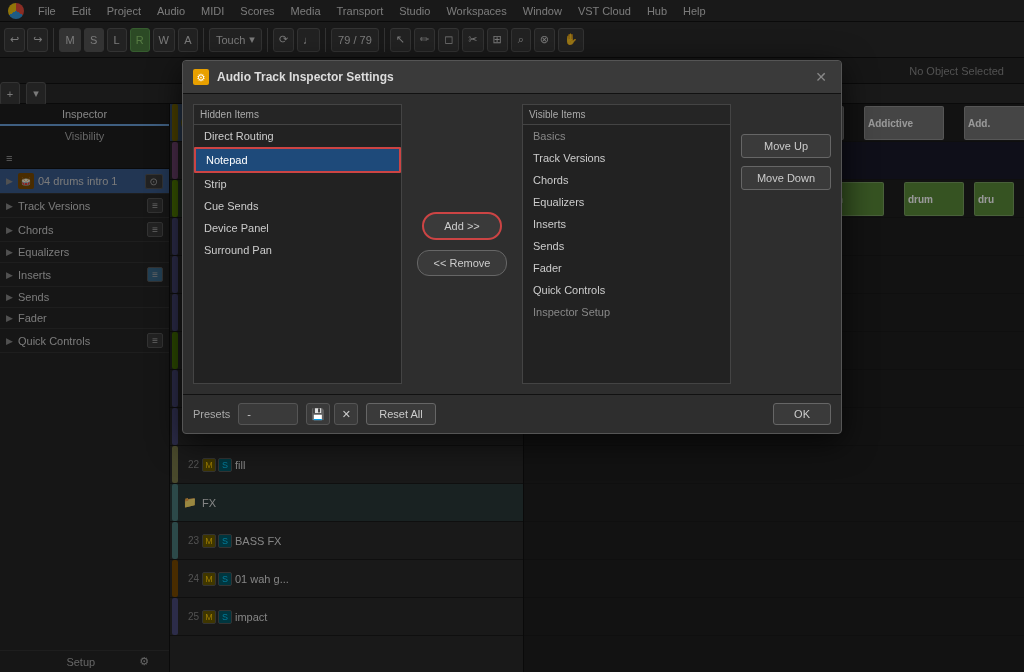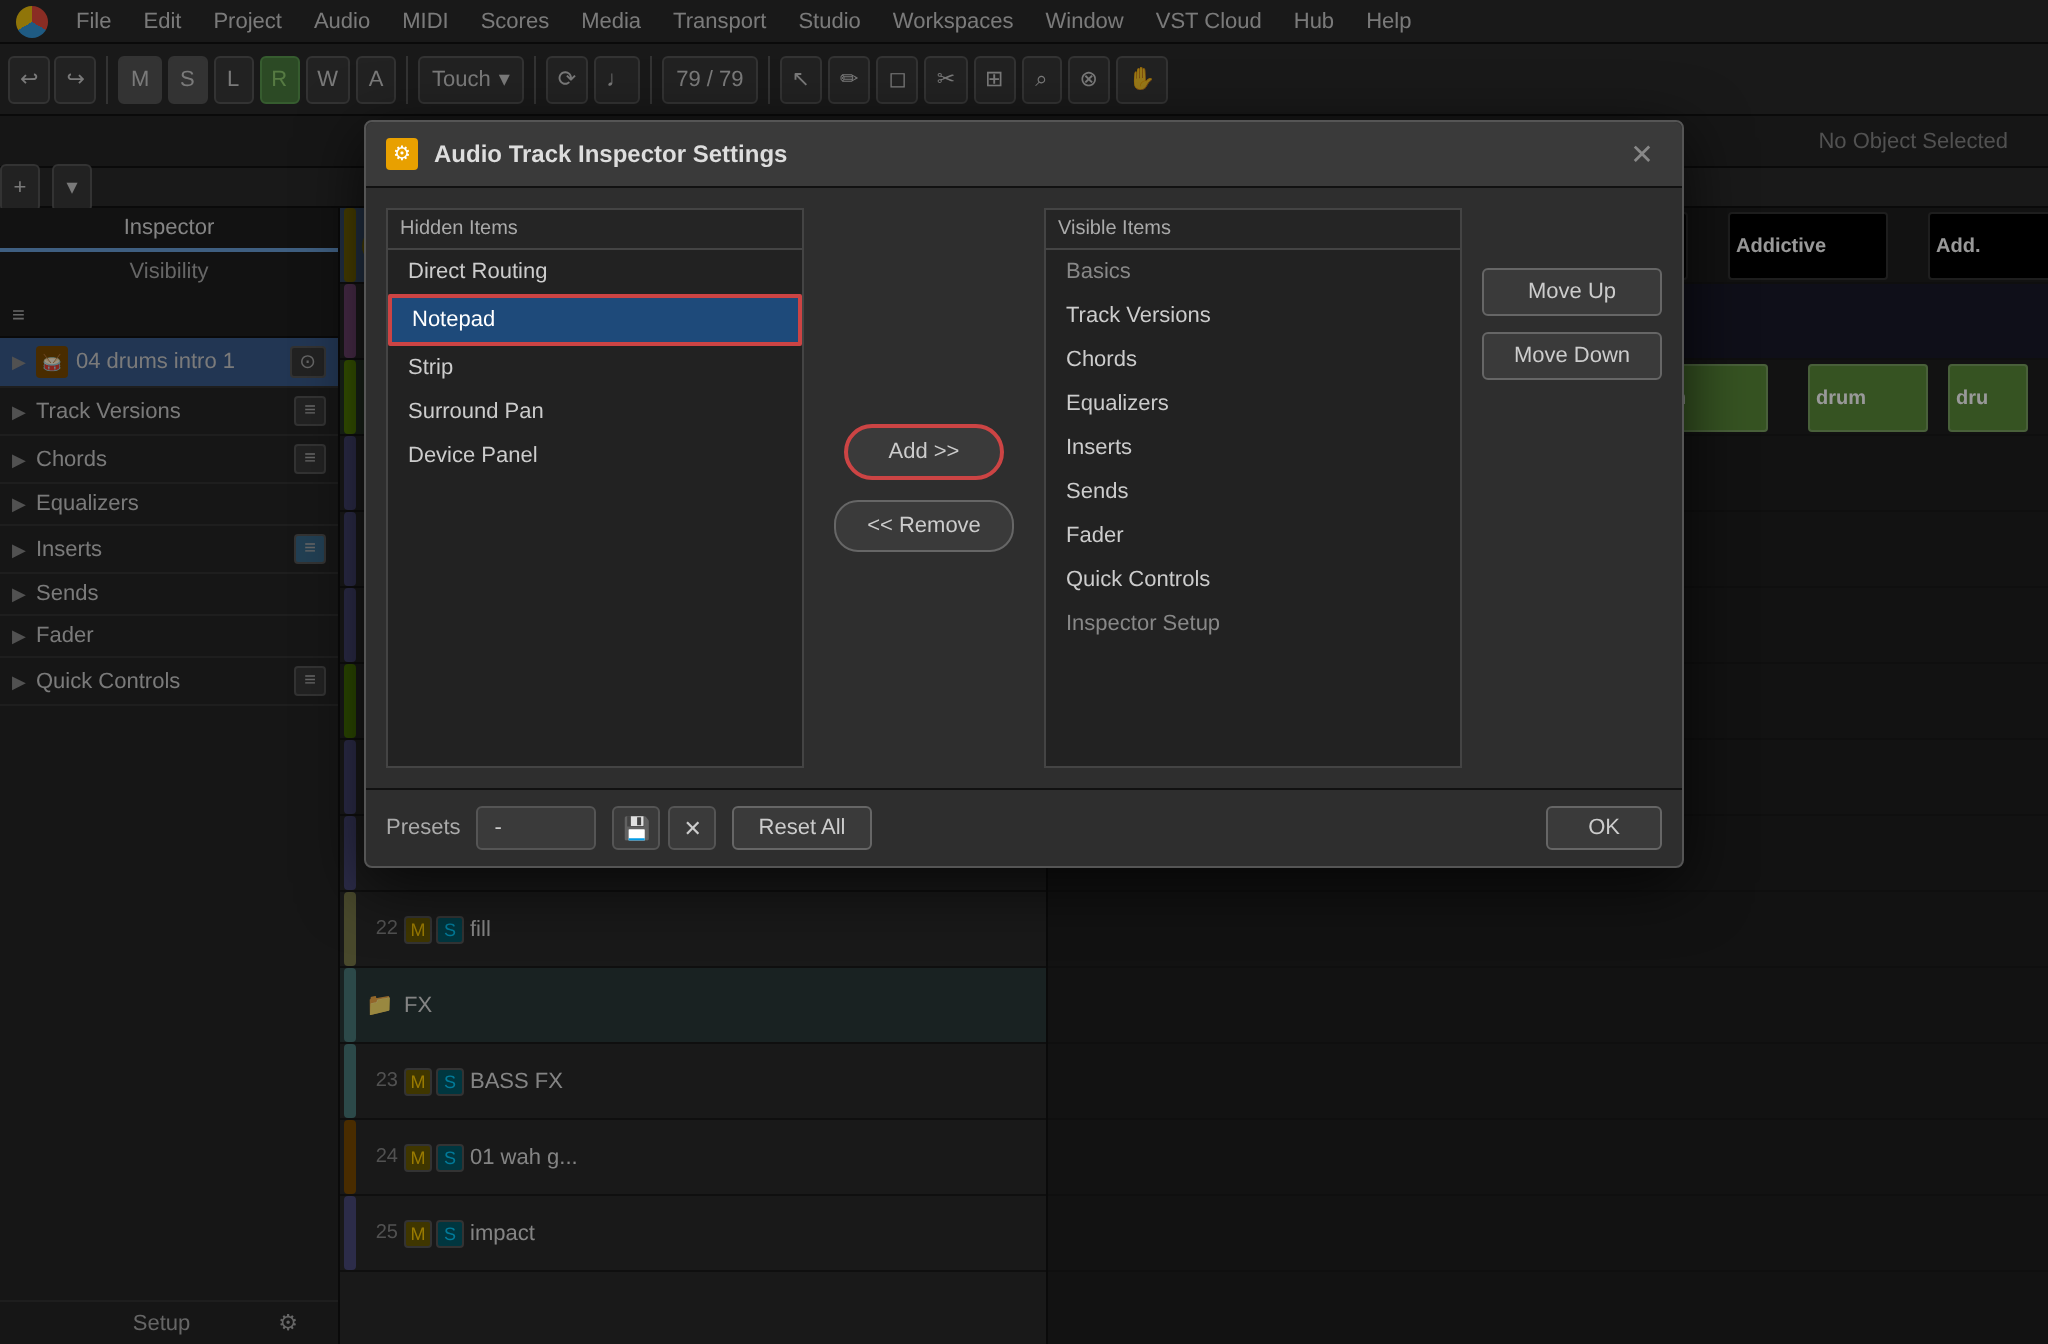--- a/index.html
+++ b/index.html
@@ -57,21 +57,21 @@
     .track-btn { width: 14px; height: 14px; background: #444; border-radius: 2px; display: flex; align-items: center; justify-content: center; font-size: 9px; color: #ccc; cursor: pointer; border: 1px solid #555; }
     .track-btn.mute { background: #6a5a00; color: #ffcc00; }
     .track-btn.solo { background: #005a6a; color: #00ccff; }
     .track-name-area { flex: 1; overflow: hidden; }
     .track-name { font-size: 11px; color: #ddd; white-space: nowrap; overflow: hidden; text-overflow: ellipsis; }
 
     
     #arrange-area { flex: 1; background: #1e1e1e; overflow: hidden; position: relative; }
     .arrange-row { height: 38px; border-bottom: 1px solid #1a1a1a; position: relative; }
     .clip { position: absolute; height: 34px; top: 2px; border-radius: 2px; overflow: hidden; display: flex; align-items: center; padding-left: 3px; font-size: 10px; color: #fff; font-weight: bold; cursor: pointer; border: 1px solid rgba(255,255,255,0.2); }
-    .clip.green { background: #000000; }
+    .clip.green { background: #737373; }
     .clip.drum { background: #5a8a3a; }
 
     
     #dialog-overlay { position: absolute; top: 0; left: 0; right: 0; bottom: 0; background: rgba(0,0,0,0.4); z-index: 100; display: flex; align-items: flex-start; justify-content: center; padding-top: 60px; }
     #dialog { background: #2e2e2e; border: 1px solid #555; border-radius: 4px; width: 660px; box-shadow: 0 8px 32px rgba(0,0,0,0.7); }
     #dialog-title-bar { background: #3a3a3a; display: flex; align-items: center; padding: 6px 10px; border-bottom: 1px solid #111; border-radius: 4px 4px 0 0; }
     #dialog-title-icon { width: 16px; height: 16px; background: #e8a000; border-radius: 2px; margin-right: 8px; display: flex; align-items: center; justify-content: center; font-size: 10px; color: #fff; }
     #dialog-title-text { flex: 1; font-size: 12px; color: #ddd; font-weight: bold; }
     #dialog-close { cursor: pointer; color: #888; font-size: 14px; width: 20px; height: 20px; display: flex; align-items: center; justify-content: center; }
     #dialog-body { display: flex; gap: 0; padding: 10px; }
@@ -453,22 +453,23 @@
     </div>
 
     <div id="dialog-body">
 
       <div class="dialog-column">
         <div class="dialog-col-header">Hidden Items</div>
         <div class="dialog-list">
           <div class="dialog-list-item">Direct Routing</div>
           <div class="dialog-list-item selected">Notepad</div>
           <div class="dialog-list-item">Strip</div>
+          <div class="dialog-list-item">Cue Sends</div>
+          <div class="dialog-list-item">Device Panel</div>
           <div class="dialog-list-item">Surround Pan</div>
-          <div class="dialog-list-item">Device Panel</div>
         </div>
       </div>
 
       <div id="dialog-middle">
         <button class="dialog-action-btn outlined">Add &gt;&gt;</button>
         <button class="dialog-action-btn">&lt;&lt; Remove</button>
       </div>
 
       <div class="dialog-column">
         <div class="dialog-col-header">Visible Items</div>

